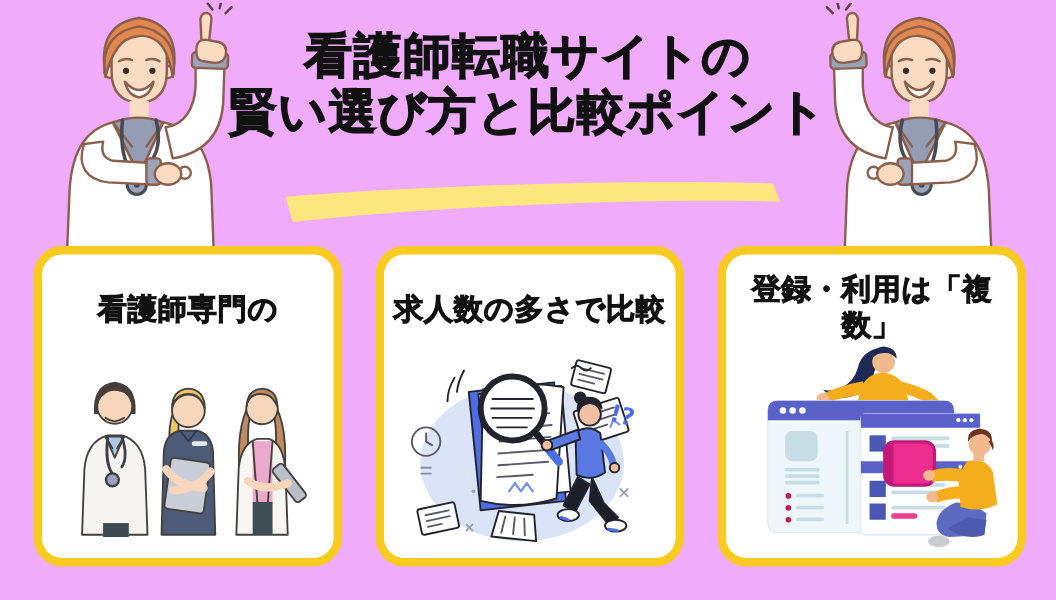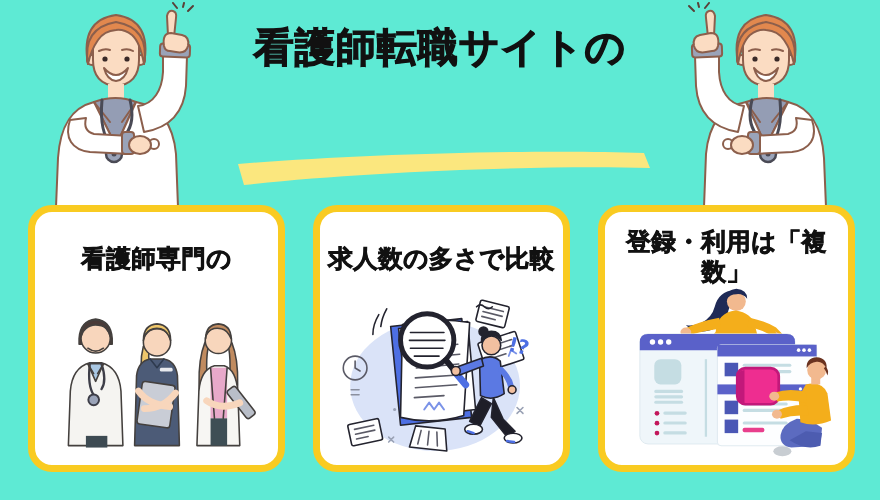--- a/index.html
+++ b/index.html
@@ -1,17 +1,17 @@
 <!DOCTYPE html>
 <html><head>
 <meta charset="utf-8">
 <style>
   html,body{margin:0;padding:0;background:#ffffff;}
   .canvas{
-    position:relative;width:880px;height:500px;background:#5eead4;overflow:hidden;
+    position:relative;width:880px;height:500px;background:#f0abfc;overflow:hidden;
     font-family:"Liberation Sans","DejaVu Sans",sans-serif;
   }
   
   .title-block{
     position:absolute;left:0;top:24px;width:880px;text-align:center;z-index:3;
     color:#111111;font-weight:900;line-height:1.18;letter-spacing:1px;
   }
   .title-line{display:block;font-size:40px;-webkit-text-stroke:1.2px #111;}
   .swoosh{position:absolute;left:228px;top:142px;width:430px;height:50px;z-index:1;}
   
@@ -93,20 +93,21 @@
     <use href="#doctor-sym"></use>
   </svg>
   <svg class="doctor right" viewBox="0 0 178 205">
     <g transform="translate(178,0) scale(-1,1)">
         <use href="#doctor-sym"></use>
       </g>
   </svg>
 
   <div class="title-block">
     <span class="title-line">看護師転職サイトの</span>
+    <span class="title-line">賢い選び方と比較ポイント</span>
   </div>
 
   <svg class="swoosh" viewBox="0 0 430 50">
     <path d="M10,22 C120,13 300,7 416,11 L422,26 C310,23 130,30 16,43 Z" fill="#FBE77E"></path>
   </svg>
 
   <section class="card c1">
     <h2 class="card-title">
       <span>看護師専門の</span>
     </h2>

